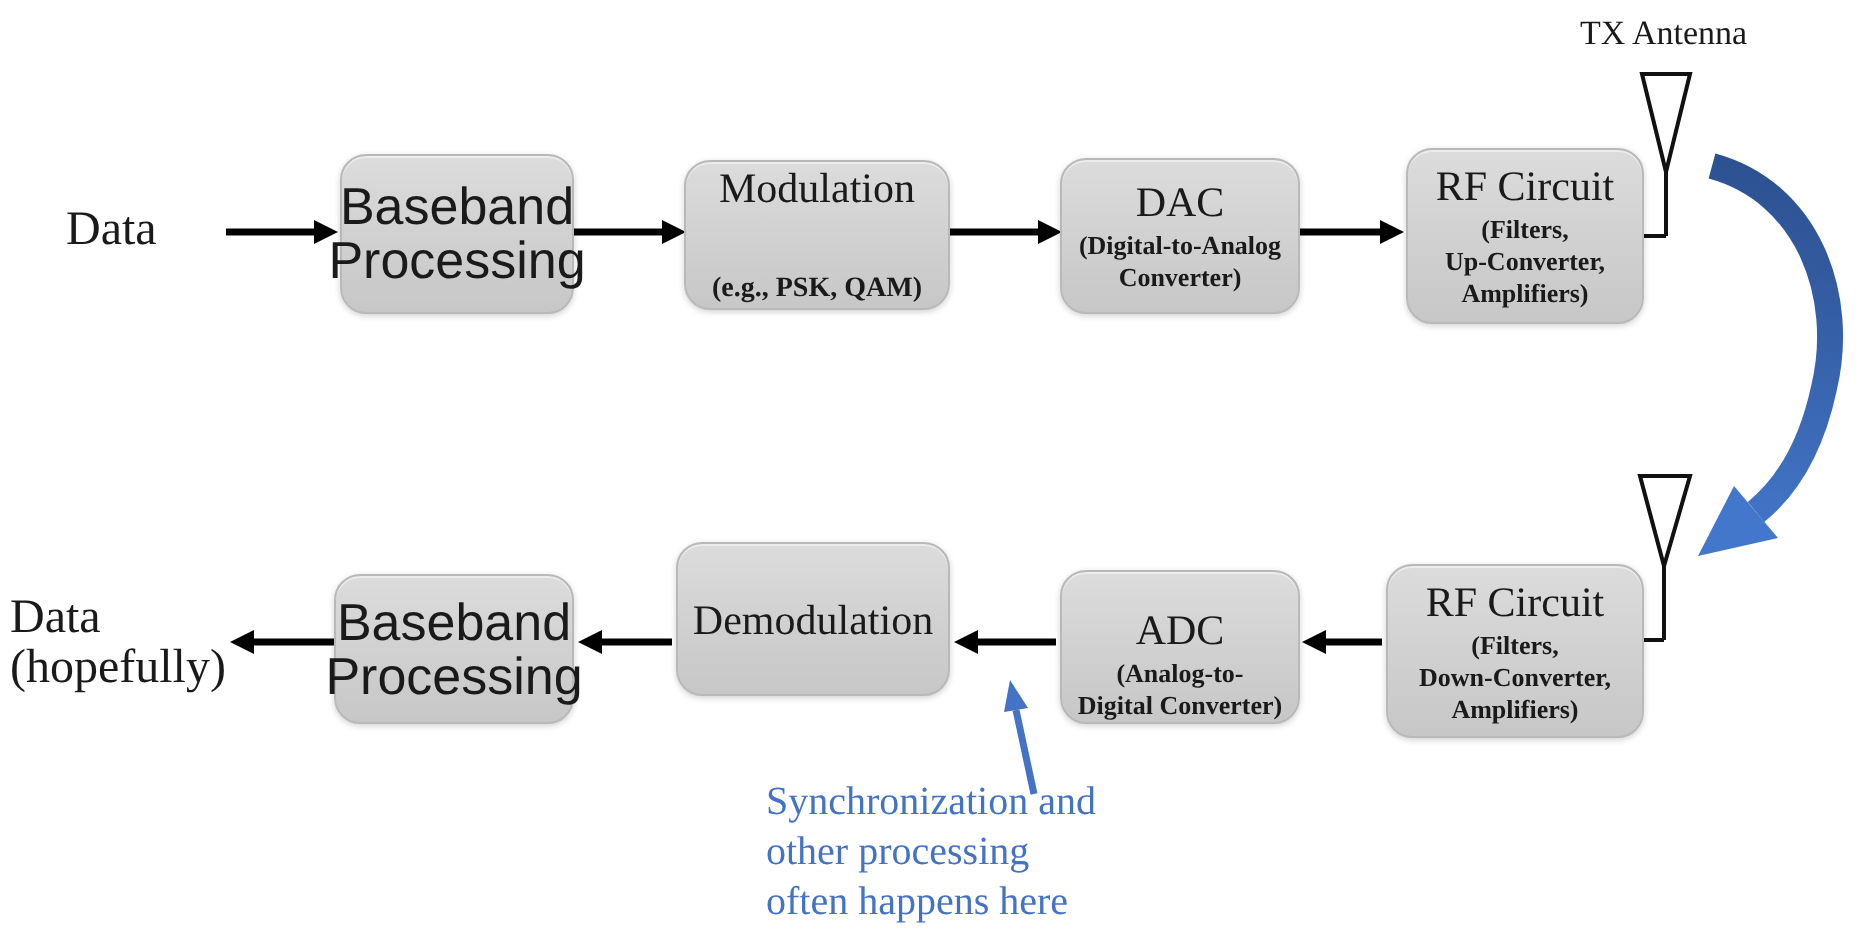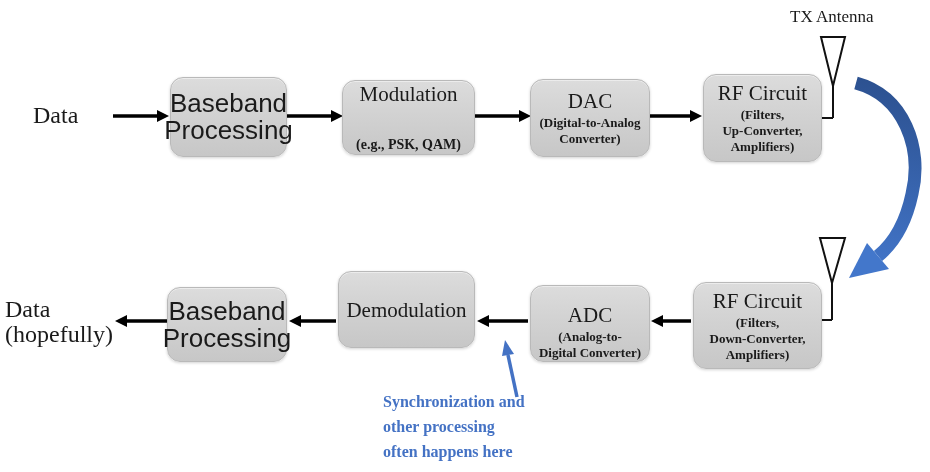--- a/index.html
+++ b/index.html
@@ -20,21 +20,21 @@
   .sans{font-family:"Liberation Sans", sans-serif;}
   .box-title{font-size:21px;line-height:24px;}
   .box-title-2l{font-size:26px;line-height:27px;}
   .box-sub{font-size:13px;font-weight:bold;line-height:16px;margin-top:2px;}
   .box-sub.md{font-size:14px;}
   .lbl{position:absolute;}
   .lbl-io{font-size:24px;line-height:25px;}
   .lbl-ant{font-size:17px;}
   .lbl-blue{color:#4472c4;}
   .lbl-channel{font-size:22px;font-weight:bold;line-height:27px;}
-  .lbl-sync{font-size:16px;line-height:25px;font-weight:bold;}
+  .lbl-sync{font-size:20px;line-height:25px;}
 </style>
 </head>
 <body>
 
 <div class="canvas">
 
   <svg class="overlay" width="930" height="472" viewBox="0 0 930 472">
     <defs>
       <linearGradient id="chGrad" gradientUnits="userSpaceOnUse" x1="900" y1="85" x2="860" y2="270">
         <stop offset="0" stop-color="#2c5190"></stop>

